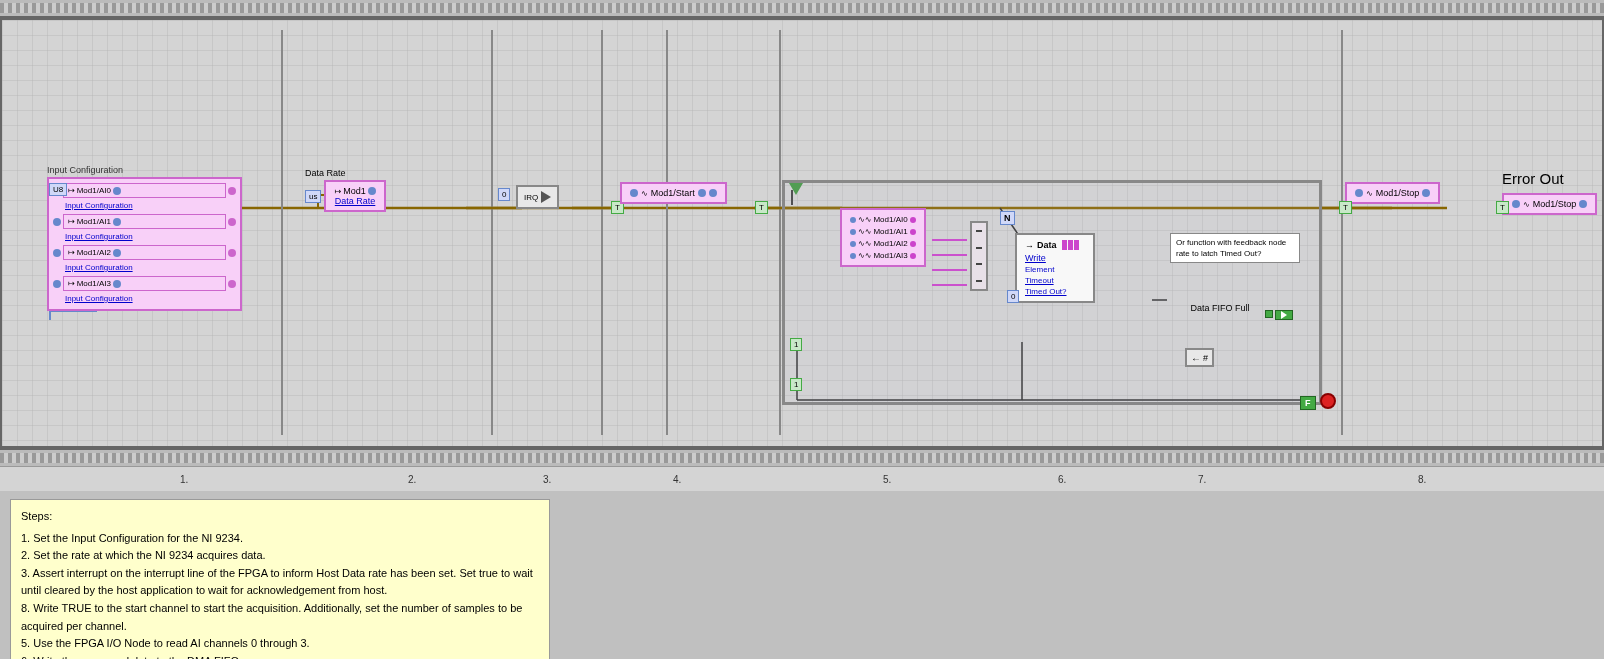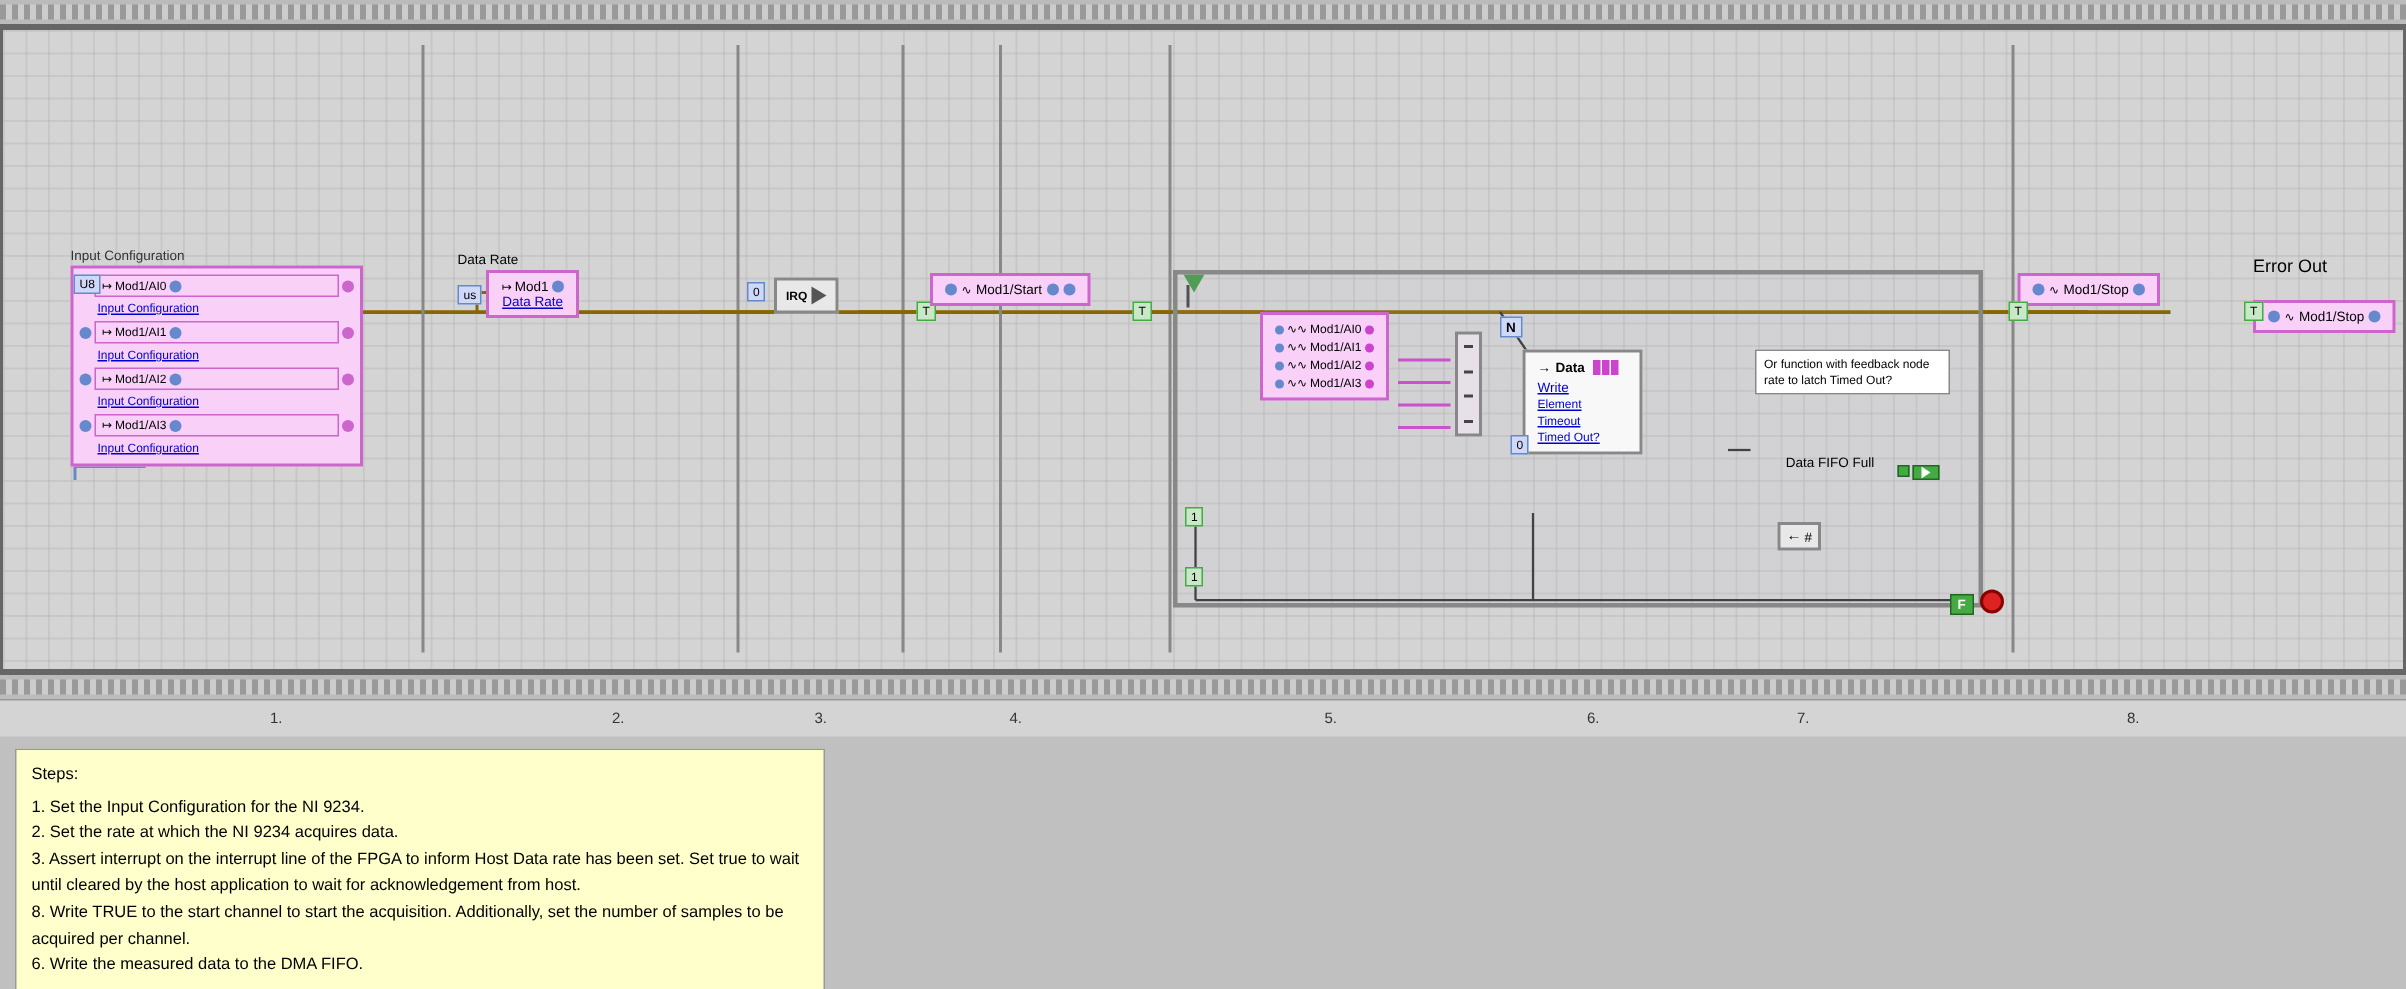--- a/index.html
+++ b/index.html
@@ -347,21 +347,21 @@
         </div>
       </div>
     </div>
 
     <div style="position:absolute; left:514px; top:165px;">
 
       <div class="badge" style="position:absolute; left:-18px; top:3px; font-size:8px;">0</div>
       <div style="display:flex; align-items:center;">
 
         <div style="border:2px solid #888; background:#e8e8e8; padding:4px 6px; display:flex; align-items:center; gap:3px;">
-          <span style="font-size:8px; font-weight:bold;">IRQ</span>
+          <span style="font-size:8px; font-weight:normal;">IRQ</span>
           <div style="width:0;height:0;border-top:6px solid transparent;border-bottom:6px solid transparent;border-left:10px solid #555;"></div>
         </div>
       </div>
     </div>
 
     <div class="badge badge-green" style="position:absolute; left:609px; top:181px; font-size:8px;">T</div>
 
     <div style="position:absolute; left:618px; top:162px;">
       <div class="lv-block-pink" style="padding:4px 8px; display:flex; align-items:center; gap:3px;">
         <div class="port-dot"></div>
@@ -420,21 +420,21 @@
         <div style="display:flex; align-items:center; gap:3px; margin-bottom:3px;">
           <span style="font-size:9px;">→</span>
           <span style="font-size:9px; font-weight:bold;">Data</span>
           <div style="display:flex; align-items:center; gap:1px;">
             <div style="width:5px;height:10px;background:#cc44cc;margin-left:2px;"></div>
             <div style="width:5px;height:10px;background:#cc44cc;"></div>
             <div style="width:5px;height:10px;background:#cc44cc;"></div>
           </div>
         </div>
         <div style="font-size:9px; color:#0000cc; text-decoration:underline; margin-bottom:2px;">Write</div>
-        <div style="font-size:8px; color:#0000cc; text-decoration:underline; margin-bottom:2px;">Element</div>
+        <div style="font-size:8px; color:#0000cc; margin-bottom:2px;">Element</div>
         <div style="font-size:8px; color:#0000cc; text-decoration:underline; margin-bottom:2px;">Timeout</div>
         <div style="font-size:8px; color:#0000cc; text-decoration:underline;">Timed Out?</div>
       </div>
 
       <div class="badge" style="position:absolute; left:222px; top:107px; font-size:8px;">0</div>
 
       <div class="or-func-box" style="left:385px; top:50px; position:absolute;">
         <span>Or function with feedback node rate to latch Timed Out?</span>
       </div>
 
@@ -468,21 +468,21 @@
         <div class="port-dot"></div>
         <span style="font-size:8px;">∿</span>
         <span style="font-size:9px;">Mod1/Stop</span>
         <div class="port-dot"></div>
       </div>
     </div>
 
     <div class="badge badge-green" style="position:absolute; left:1337px; top:181px; font-size:8px;">T</div>
 
     <div style="position:absolute; left:1500px; top:150px;">
-      <div style="font-size:12px; margin-bottom:16px;">Error Out</div>
+      <div style="font-size:15px; margin-bottom:6px;">Error Out</div>
       <div class="lv-block-pink" style="padding:4px 8px; display:flex; align-items:center; gap:3px;">
         <div class="port-dot"></div>
         <span style="font-size:8px;">∿</span>
         <span style="font-size:9px;">Mod1/Stop</span>
         <div class="port-dot"></div>
       </div>
     </div>
 
     <div class="badge badge-green" style="position:absolute; left:1494px; top:181px; font-size:8px;">T</div>
 
@@ -502,16 +502,17 @@
     <span class="sec-num" style="left:1198px;">7.</span>
     <span class="sec-num" style="left:1418px;">8.</span>
   </div>
 
   <div class="notes-area">
     <div style="font-weight:normal; margin-bottom:4px;">Steps:</div>
     <div>1.  Set the Input Configuration for the NI 9234.</div>
     <div>2.  Set the rate at which the NI 9234 acquires data.</div>
     <div>3.  Assert interrupt on the interrupt line of the FPGA to inform Host Data rate has been set. Set true to wait until cleared by the host application to wait for acknowledgement from host.</div>
     <div>8.  Write TRUE to the start channel to start the acquisition.  Additionally, set the number of samples to be acquired per channel.</div>
+    <div>5.  Use the FPGA I/O Node to read AI channels 0 through 3.</div>
     <div>6.  Write the measured data to the DMA FIFO.</div>
 
   </div>
 </div>
 
 </body></html>

